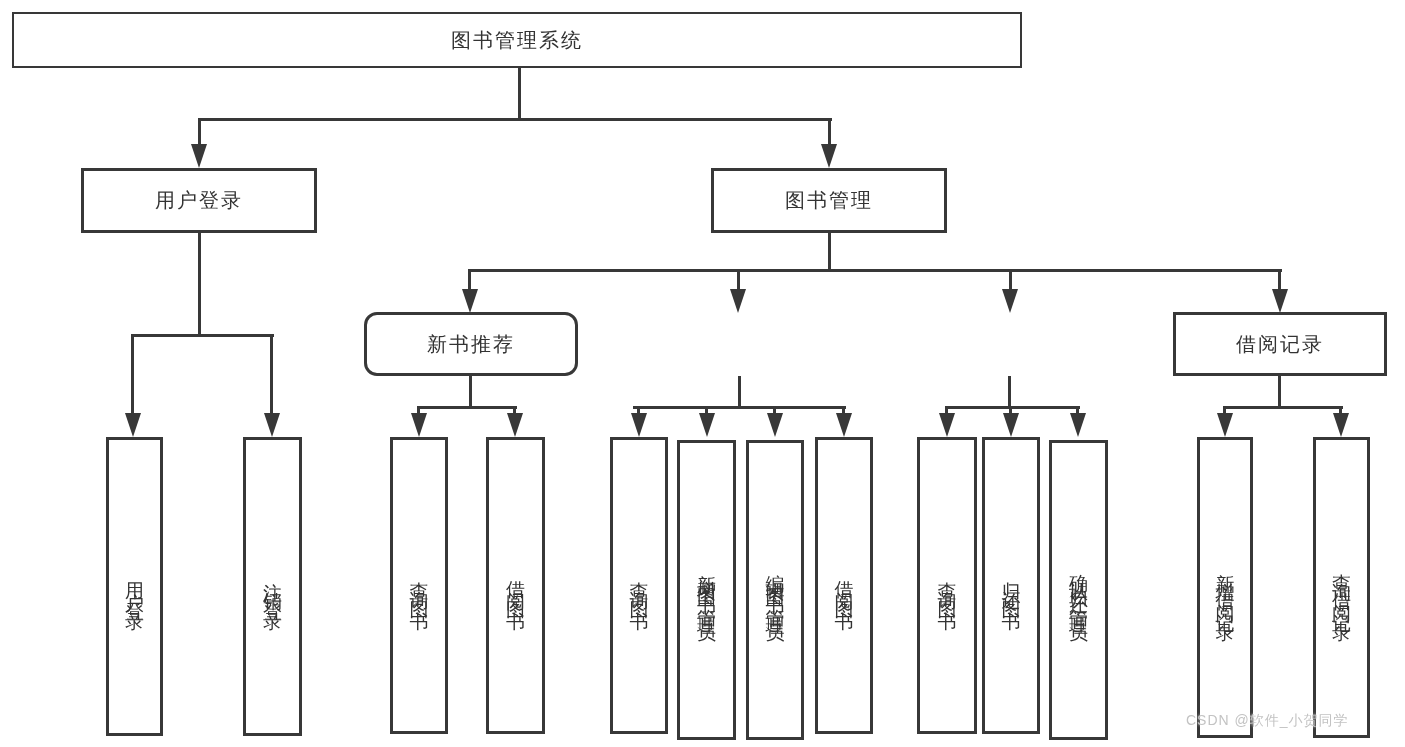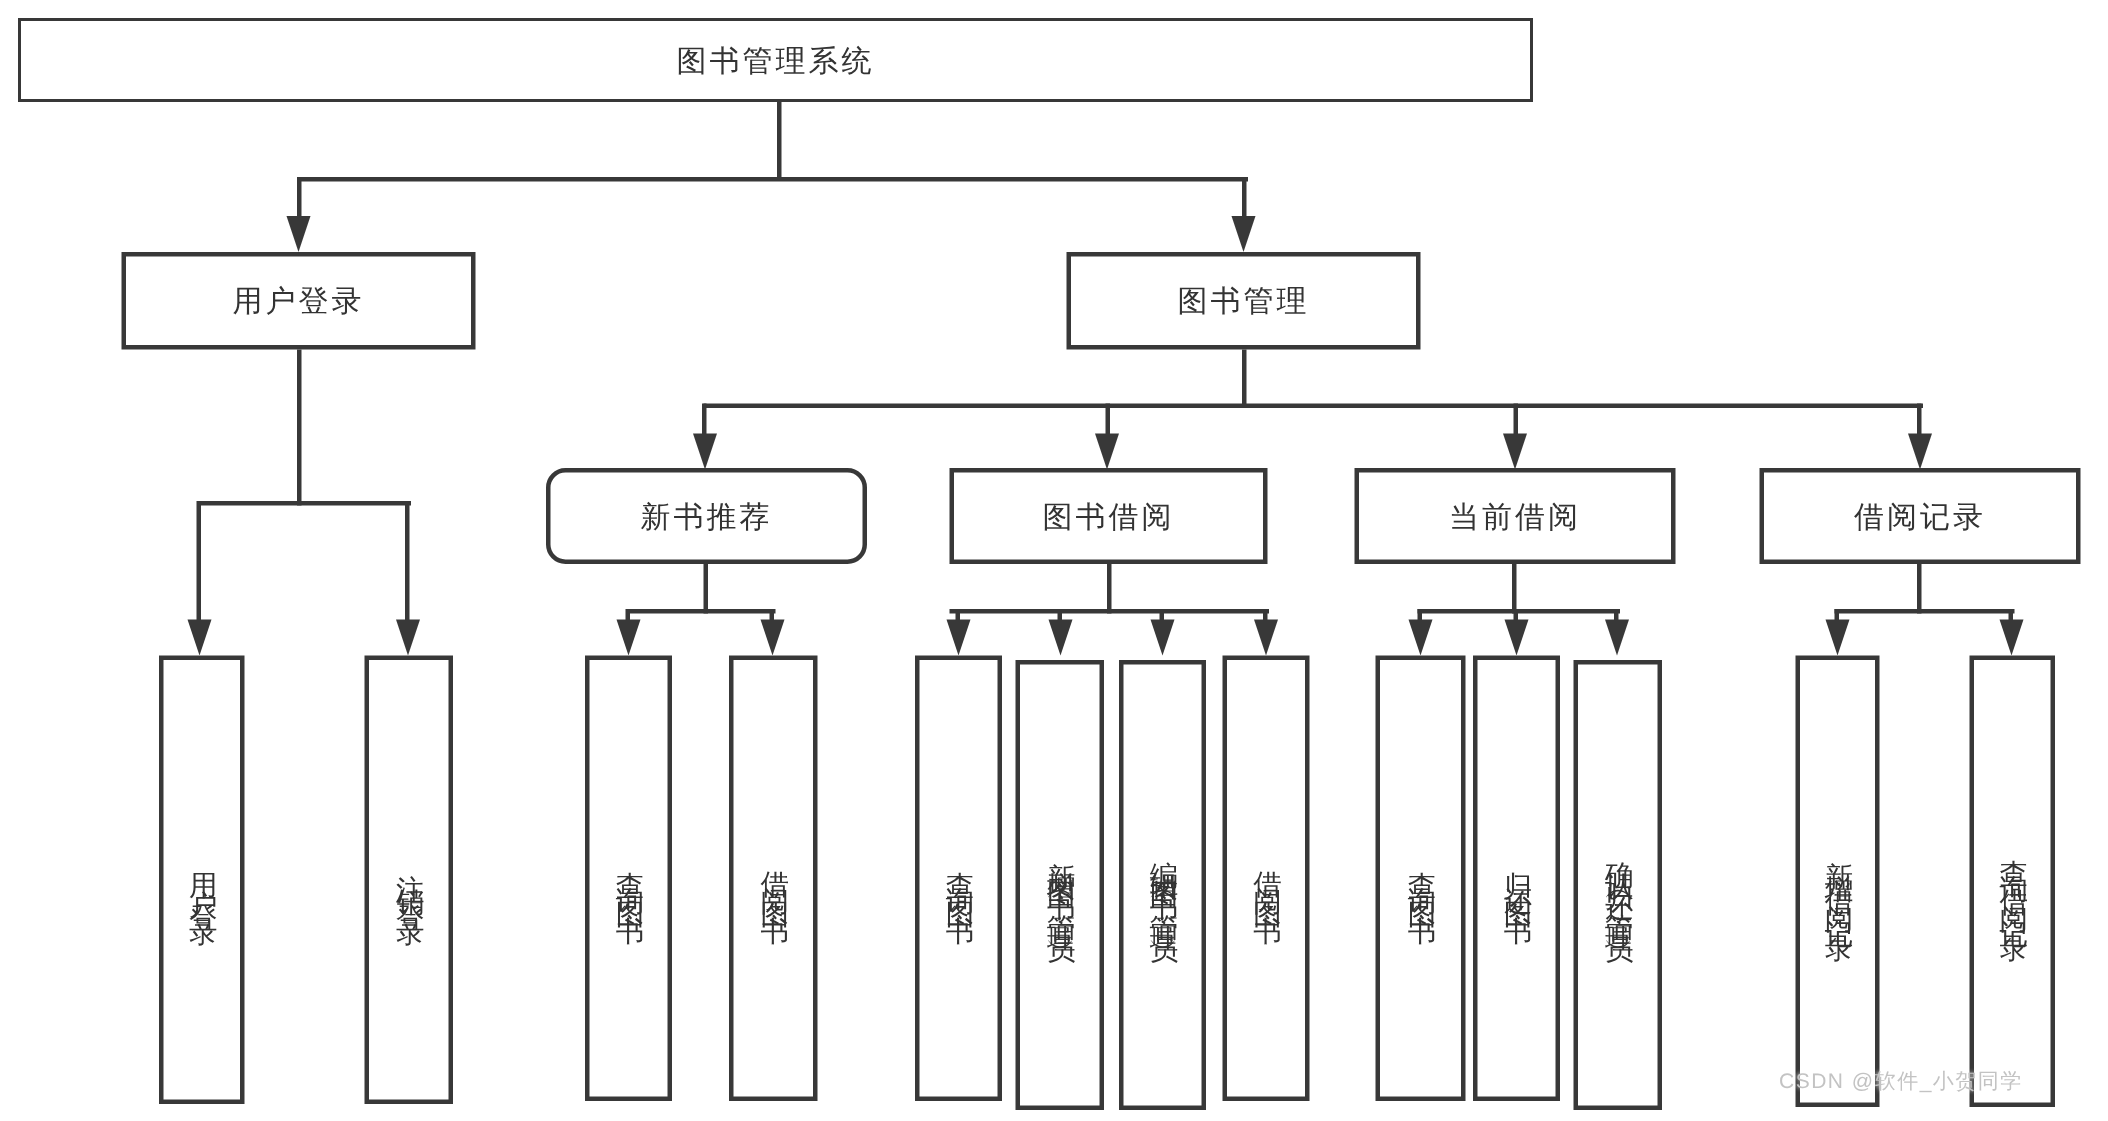--- a/index.html
+++ b/index.html
@@ -69,26 +69,20 @@
     <div class="v" style="left:737px;top:269px;height:22px;"></div>
     <div class="arrow" style="left:730px;top:289px;"></div>
     <div class="v" style="left:1009px;top:269px;height:22px;"></div>
     <div class="arrow" style="left:1002px;top:289px;"></div>
     <div class="v" style="left:1278px;top:269px;height:22px;"></div>
     <div class="arrow" style="left:1272px;top:289px;"></div>
   </div>
 
   <div class="box" style="left:364px;top:312px;width:214px;height:64px;border-radius:13px;">
     <span class="hlbl">新书推荐</span>
-  </div>
-  <div class="box" style="left:633px;top:312px;width:212px;height:64px;">
-    <span class="hlbl">图书借阅</span>
-  </div>
-  <div class="box" style="left:903px;top:312px;width:214px;height:64px;">
-    <span class="hlbl">当前借阅</span>
   </div>
   <div class="box" style="left:1173px;top:312px;width:214px;height:64px;">
     <span class="hlbl">借阅记录</span>
   </div>
 
   <div>
     <div class="v" style="left:469px;top:376px;height:33px;"></div>
     <div class="h" style="left:418px;top:406px;width:99px;"></div>
     <div class="v" style="left:417px;top:406px;height:10px;"></div>
     <div class="arrow" style="left:411px;top:413px;"></div>

